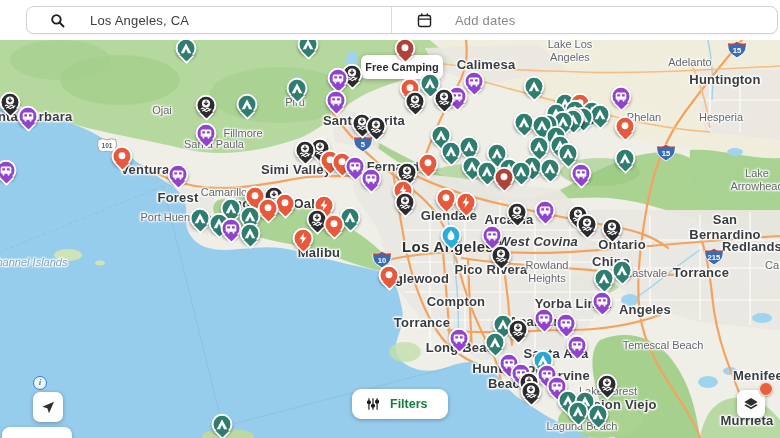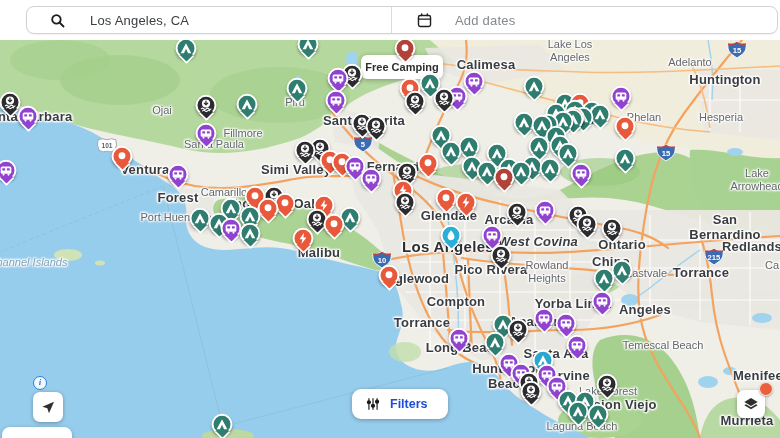--- a/index.html
+++ b/index.html
@@ -51,21 +51,21 @@
     font-size:11px; font-weight:bold; color:#2d2d2f; text-align:center; line-height:24px; cursor:pointer; }
 
   .sq-btn { position:absolute; background:#fff; border-radius:7px; box-shadow:0 1px 4px rgba(0,0,0,.3);
     display:flex; align-items:center; justify-content:center; cursor:pointer; z-index:50; }
   #nav-btn { left:33px; top:392px; width:30px; height:30px; }
   #layers-btn { left:737px; top:390px; width:28px; height:28px; }
   #nav-btn svg, #layers-btn svg { width:16px; height:16px; }
   #filters-btn { left:352px; top:389px; width:96px; height:30px; border-radius:9px; justify-content:flex-start;
     padding-left:14px; gap:10px; }
   #filters-btn svg { width:14px; height:14px; }
-  .filters-label { font-size:12.5px; font-weight:bold; color:#1d4ed8; }
+  .filters-label { font-size:12.5px; font-weight:bold; color:#15803d; }
   #info-btn { position:absolute; left:33px; top:376px; width:14px; height:14px; border-radius:50%;
     border:1.5px solid #2a7de1; background:rgba(255,255,255,.85); color:#2a7de1; z-index:50;
     font-size:9px; font-style:italic; font-weight:bold; font-family:"Liberation Serif",serif;
     text-align:center; line-height:11px; cursor:pointer; }
   .partial-card { position:absolute; left:2px; top:427px; width:70px; height:18px; background:#fff;
     border-radius:8px 8px 0 0; box-shadow:0 1px 4px rgba(0,0,0,.25); z-index:48; }
 </style>
 </head>
 <body>
 

